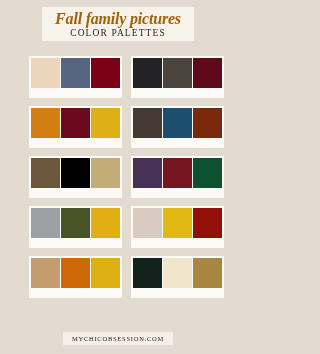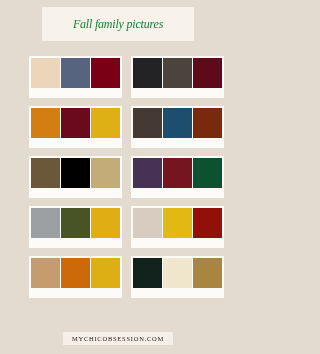--- a/index.html
+++ b/index.html
@@ -26,24 +26,24 @@
     background:#f7f2ea;
     display:flex;
     flex-direction:column;
     align-items:center;
     justify-content:center;
   }
 
   #title-main {
     font-family:"Liberation Serif", serif;
     font-style:italic;
-    font-weight:400;
-    font-size:12px;
+    font-weight:700;
+    font-size:16px;
     line-height:18px;
-    color:#15803d;
+    color:#a16207;
     letter-spacing:-0.2px;
     white-space:nowrap;
   }
 
   #title-sub {
     font-family:"Liberation Serif", serif;
     font-weight:400;
     font-size:9.5px;
     line-height:11px;
     color:#2a2320;
@@ -118,20 +118,21 @@
     letter-spacing:0.75px;
     color:#2d2722;
     white-space:nowrap;
   }
 </style>
 </head>
 <body style="background: rgb(227, 219, 207);">
 
 <div id="header-band" style="background: rgb(247, 242, 234);">
   <div id="title-main">Fall family pictures</div>
+  <div id="title-sub">COLOR PALETTES</div>
 </div>
 
 <div id="palette-grid">
     <div class="palette-row">
       <div class="palette-card left">
         <div class="swatch-strip">
           <div class="swatch" title="#edd5ba" style="background: rgb(237, 213, 186);"></div>
           <div class="swatch" title="#566480" style="background: rgb(86, 100, 128);"></div>
           <div class="swatch" title="#7a0016" style="background: rgb(122, 0, 22);"></div>
         </div>

